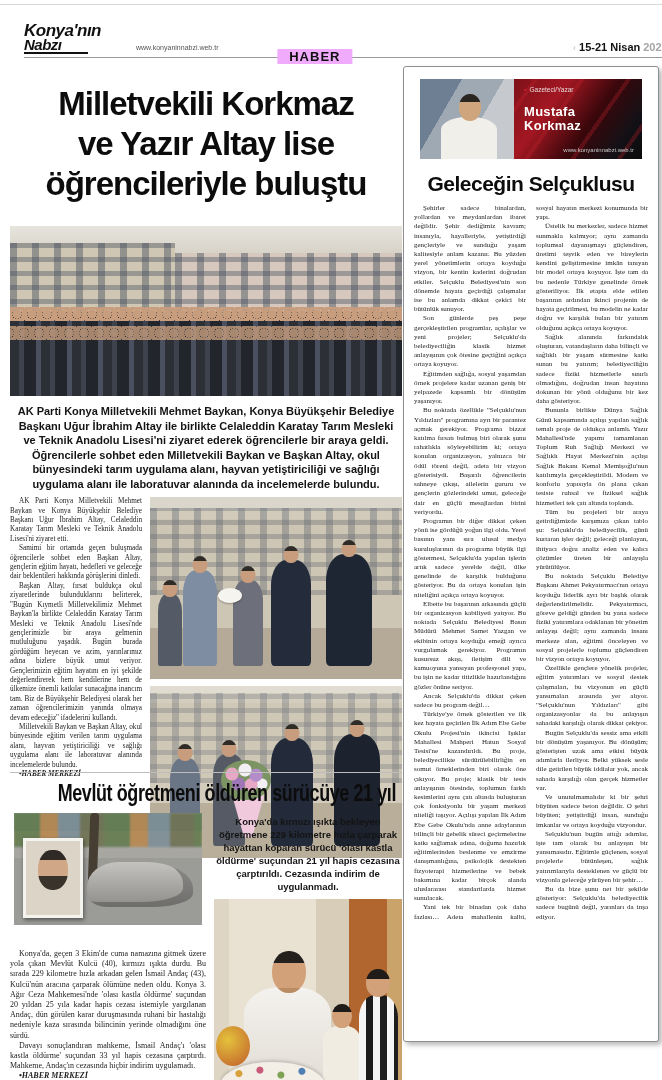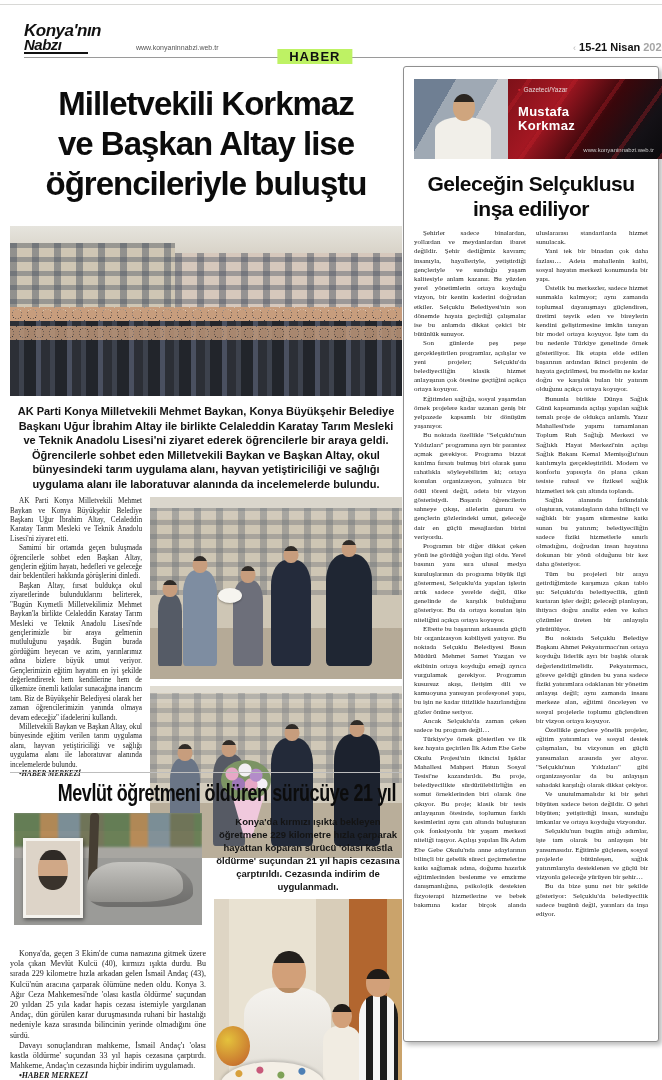--- a/index.html
+++ b/index.html
@@ -17,21 +17,21 @@
   .site{position:absolute;left:112px;top:20px;font-family:"Liberation Sans",sans-serif;
         font-size:7px;color:#555;}
   .mdate{position:absolute;right:0;top:12px;font-family:"Liberation Sans",sans-serif;
          font-size:11px;font-weight:bold;color:#111;display:flex;align-items:baseline;gap:3px;}
   .mdate .arrow{color:#b9b9b9;font-weight:normal;font-size:9px;}
   .mdate .year{color:#a5a5a5;}
   .mdate .dot{color:#3aa0b4;font-size:8px;}
   .mdate .pageno{font-size:17px;font-weight:bold;letter-spacing:-1px;}
   .head-rule{position:absolute;top:57px;left:24px;right:18px;border-top:1.5px solid #9a9a9a;}
   .section-label{position:absolute;left:44%;top:-9px;transform:translateX(-50%);
-                 background:#bef264;padding:0 12px;font-family:"Liberation Sans",sans-serif;
+                 background:#f0abfc;padding:0 12px;font-family:"Liberation Sans",sans-serif;
                  font-size:13px;font-weight:bold;letter-spacing:1px;color:#111;}
 
   
   .article1{position:absolute;left:10px;top:62px;width:392px;}
   .h1{font-family:"Liberation Sans",sans-serif;font-weight:bold;font-size:33px;
       line-height:40px;letter-spacing:-1px;text-align:center;color:#0c0c0c;}
   .photo{position:relative;overflow:hidden;background:#ded8cc;}
   .photo-main{width:392px;height:170px;margin-top:6px;
     background:linear-gradient(180deg,#e6e4dd 0%,#d8d3c8 16%,#cdc5b4 17% 58%,#b8ae9d 59% 74%,#a99f8c 100%);}
   .bld{position:absolute;background:
@@ -121,21 +121,21 @@
     border-radius:50% 50% 18% 18%/85% 85% 18% 18%;box-shadow:0 -2px 3px rgba(0,0,0,.15);}
   .toy{position:absolute;left:1%;bottom:13%;width:34px;height:40px;border-radius:50%;
     background:radial-gradient(circle at 35% 35%,#e4c23c,#c9762f 75%);}
 
   .byline{font-weight:bold;font-style:italic;}
 
   
   .opinion{position:absolute;left:403px;top:66px;width:256px;height:976px;background:#fff;
     border:1px solid #8f8f8f;border-radius:3px;box-shadow:3px 3px 5px rgba(0,0,0,.28);
     padding:12px 10px 8px 10px;box-sizing:border-box;}
-  .author-box{display:flex;width:248px;height:80px;margin:0 auto;}
+  .author-box{display:flex;width:222px;height:80px;margin:0 auto;}
   .author-photo{position:relative;width:94px;height:80px;overflow:hidden;
     background:linear-gradient(120deg,#6f7f93 0 30%,#9fa9b4 30% 60%,#c6c9cd 60%);}
   .ap-body{position:absolute;left:22%;bottom:0;width:60%;height:52%;background:#f1efe9;
     border-radius:45% 45% 0 0/30% 30% 0 0;}
   .ap-head{position:absolute;left:41%;bottom:48%;width:22px;height:27px;border-radius:48%;
     background:linear-gradient(#2a2520 0 30%,#cfa57e 30%);}
   .author-banner{position:relative;flex:1;color:#fff;overflow:hidden;
     font-family:"Liberation Sans",sans-serif;
     background:
       repeating-linear-gradient(125deg,transparent 0 16px,rgba(205,35,45,.28) 16px 20px,transparent 20px 38px),
@@ -171,21 +171,21 @@
       <span class="pageno">3</span>
     </div>
   </header>
   <div class="head-rule">
     <span class="section-label">HABER</span>
   </div>
 
   <section class="article1">
     <h1 class="h1">
       <div>Milletvekili Korkmaz</div>
-      <div>ve Başkan Altay lise</div>
+      <div>ve Yazır Altay lise</div>
       <div>öğrencileriyle buluştu</div>
     </h1>
     <div class="photo photo-main">
       <div class="bld" style="left:0;top:10%;width:42%;height:52%;"></div>
       <div class="bld" style="left:42%;top:16%;width:58%;height:46%;background-color:#d6c8bc;"></div>
       <div class="crowd"></div>
       <div class="heads" style="bottom:44%;"></div>
       <div class="heads" style="bottom:33%;background-position:7px 0;opacity:.8;"></div>
     </div>
     <p class="lead1">AK Parti Konya Milletvekili Mehmet Baykan, Konya Büyükşehir Belediye Başkanı Uğur İbrahim Altay ile birlikte Celaleddin Karatay Tarım Mesleki ve Teknik Anadolu Lisesi'ni ziyaret ederek öğrencilerle bir araya geldi. Öğrencilerle sohbet eden Milletvekili Baykan ve Başkan Altay, okul bünyesindeki tarım uygulama alanı, hayvan yetiştiriciliği ve sağlığı uygulama alanı ile laboratuvar alanında da incelemelerde bulundu.</p>
@@ -276,36 +276,36 @@
         </div>
         <div class="aname">
           <div>Mustafa</div>
           <div class="last">Korkmaz</div>
         </div>
         <div class="asite">www.konyaninnabzi.web.tr</div>
       </div>
     </div>
     <h2 class="op-title">
       <div>Geleceğin Selçuklusu</div>
-      <div>inşa ediliyor</div>
     </h2>
     <div class="op-text">
         <p>Şehirler sadece binalardan, yollardan ve meydanlardan ibaret değildir. Şehir dediğimiz kavram; insanıyla, hayalleriyle, yetiştirdiği gençleriyle ve sunduğu yaşam kalitesiyle anlam kazanır. Bu yüzden yerel yönetimlerin ortaya koyduğu vizyon, bir kentin kaderini doğrudan etkiler. Selçuklu Belediyesi'nin son dönemde hayata geçirdiği çalışmalar ise bu anlamda dikkat çekici bir bütünlük sunuyor.</p>
         <p>Son günlerde peş peşe gerçekleştirilen programlar, açılışlar ve yeni projeler; Selçuklu'da belediyeciliğin klasik hizmet anlayışının çok ötesine geçtiğini açıkça ortaya koyuyor.</p>
         <p>Eğitimden sağlığa, sosyal yaşamdan örnek projelere kadar uzanan geniş bir yelpazede kapsamlı bir dönüşüm yaşanıyor.</p>
         <p>Bu noktada özellikle "Selçuklu'nun Yıldızları" programına ayrı bir parantez açmak gerekiyor. Programa bizzat katılma fırsatı bulmuş biri olarak şunu rahatlıkla söyleyebilirim ki; ortaya konulan organizasyon, yalnızca bir ödül töreni değil, adeta bir vizyon gösterisiydi. Başarılı öğrencilerin sahneye çıkışı, ailelerin gururu ve gençlerin gözlerindeki umut, geleceğe dair en güçlü mesajlardan birini veriyordu.</p>
         <p>Programın bir diğer dikkat çeken yönü ise gördüğü yoğun ilgi oldu. Yerel basının yanı sıra ulusal medya kuruluşlarının da programa büyük ilgi göstermesi, Selçuklu'da yapılan işlerin artık sadece yerelde değil, ülke genelinde de karşılık bulduğunu gösteriyor. Bu da ortaya konulan işin niteliğini açıkça ortaya koyuyor.</p>
         <p>Elbette bu başarının arkasında güçlü bir organizasyon kabiliyeti yatıyor. Bu noktada Selçuklu Belediyesi Basın Müdürü Mehmet Samet Yazgan ve ekibinin ortaya koyduğu emeği ayrıca vurgulamak gerekiyor. Programın kusursuz akışı, iletişim dili ve kamuoyuna yansıyan profesyonel yapı, bu işin ne kadar titizlikle hazırlandığını gözler önüne seriyor.</p>
-        <p>Ancak Selçuklu'da zaman çeken sadece bu program değil…</p>
+        <p>Ancak Selçuklu'da dikkat çeken sadece bu program değil…</p>
         <p>Türkiye'ye örnek gösterilen ve ilk kez hayata geçirilen İlk Adım Ebe Gebe Okulu Projesi'nin ikincisi Işıklar Mahallesi Mahperi Hatun Sosyal Tesisi'ne kazandırıldı. Bu proje, belediyecilikte sürdürülebilirliğin en somut örneklerinden biri olarak öne çıkıyor. Bu proje; klasik bir tesis anlayışının ötesinde, toplumun farklı kesimlerini aynı çatı altında buluşturan çok fonksiyonlu bir yaşam merkezi niteliği taşıyor. Açılışı yapılan İlk Adım Ebe Gebe Okulu'nda anne adaylarının bilinçli bir gebelik süreci geçirmelerine katkı sağlamak adına, doğuma hazırlık eğitimlerinden beslenme ve emzirme danışmanlığına, psikolojik destekten fizyoterapi hizmetlerine ve bebek bakımına kadar birçok alanda uluslararası standartlarda hizmet sunulacak.</p>
         <p>Yani tek bir binadan çok daha fazlası… Adeta mahallenin kalbi, sosyal hayatın merkezi konumunda bir yapı.</p>
         <p>Üstelik bu merkezler, sadece hizmet sunmakla kalmıyor; aynı zamanda toplumsal dayanışmayı güçlendiren, üretimi teşvik eden ve bireylerin kendini geliştirmesine imkân tanıyan bir model ortaya koyuyor. İşte tam da bu nedenle Türkiye genelinde örnek gösteriliyor. İlk etapta elde edilen başarının ardından ikinci projenin de hayata geçirilmesi, bu modelin ne kadar doğru ve karşılık bulan bir yatırım olduğunu açıkça ortaya koyuyor.</p>
+        <p>Sağlık alanında farkındalık oluşturan, vatandaşların daha bilinçli ve sağlıklı bir yaşam sürmesine katkı sunan bu yatırım; belediyeciliğin sadece fiziki hizmetlerle sınırlı olmadığını, doğrudan insan hayatına dokunan bir yönü olduğunu bir kez daha gösteriyor.</p>
         <p>Bununla birlikte Dünya Sağlık Günü kapsamında açılışı yapılan sağlık temalı proje de oldukça anlamlı. Yazır Mahallesi'nde yapımı tamamlanan Toplum Ruh Sağlığı Merkezi ve Sağlıklı Hayat Merkezi'nin açılışı Sağlık Bakanı Kemal Memişoğlu'nun katılımıyla gerçekleştirildi. Modern ve konforlu yapısıyla ön plana çıkan tesiste ruhsal ve fiziksel sağlık hizmetleri tek çatı altında toplandı.</p>
-        <p>Sağlık alanında farkındalık oluşturan, vatandaşların daha bilinçli ve sağlıklı bir yaşam sürmesine katkı sunan bu yatırım; belediyeciliğin sadece fiziki hizmetlerle sınırlı olmadığını, doğrudan insan hayatına dokunan bir yönü olduğunu bir kez daha gösteriyor.</p>
         <p>Tüm bu projeleri bir araya getirdiğimizde karşımıza çıkan tablo şu: Selçuklu'da belediyecilik, günü kurtaran işler değil; geleceği planlayan, ihtiyacı doğru analiz eden ve kalıcı çözümler üreten bir anlayışla yürütülüyor.</p>
         <p>Bu noktada Selçuklu Belediye Başkanı Ahmet Pekyatırmacı'nın ortaya koyduğu liderlik ayrı bir başlık olarak değerlendirilmelidir. Pekyatırmacı, göreve geldiği günden bu yana sadece fiziki yatırımlara odaklanan bir yönetim anlayışı değil; aynı zamanda insanı merkeze alan, eğitimi önceleyen ve sosyal projelerle toplumu güçlendiren bir vizyon ortaya koyuyor.</p>
         <p>Özellikle gençlere yönelik projeler, eğitim yatırımları ve sosyal destek çalışmaları, bu vizyonun en güçlü yansımaları arasında yer alıyor. "Selçuklu'nun Yıldızları" gibi organizasyonlar da bu anlayışın sahadaki karşılığı olarak dikkat çekiyor.</p>
+        <p>Bugün Selçuklu'da sessiz ama etkili bir dönüşüm yaşanıyor. Bu dönüşüm; gösterişten uzak ama etkisi büyük adımlarla ilerliyor. Belki yüksek sesle dile getirilen büyük iddialar yok, ancak sahada karşılığı olan gerçek hizmetler var.</p>
         <p>Ve unutulmamalıdır ki bir şehri büyüten sadece beton değildir. O şehri büyüten; yetiştirdiği insan, sunduğu imkanlar ve ortaya koyduğu vizyondur.</p>
         <p>Selçuklu'nun bugün attığı adımlar, işte tam olarak bu anlayışın bir yansımasıdır. Eğitimle güçlenen, sosyal projelerle bütünleşen, sağlık yatırımlarıyla desteklenen ve güçlü bir vizyonla geleceğe yürüyen bir şehir…</p>
         <p>Bu da bize şunu net bir şekilde gösteriyor: Selçuklu'da belediyecilik sadece bugünü değil, yarınları da inşa ediyor.</p>
       </div>
   </aside>
 </div>
 
 </body></html>

